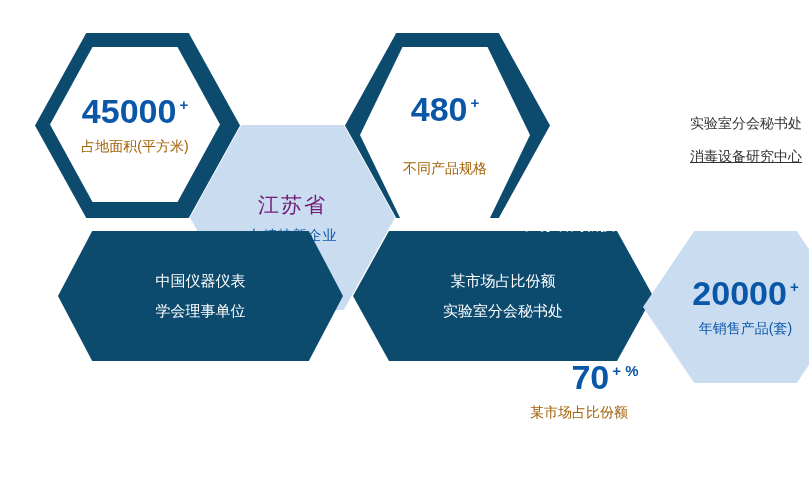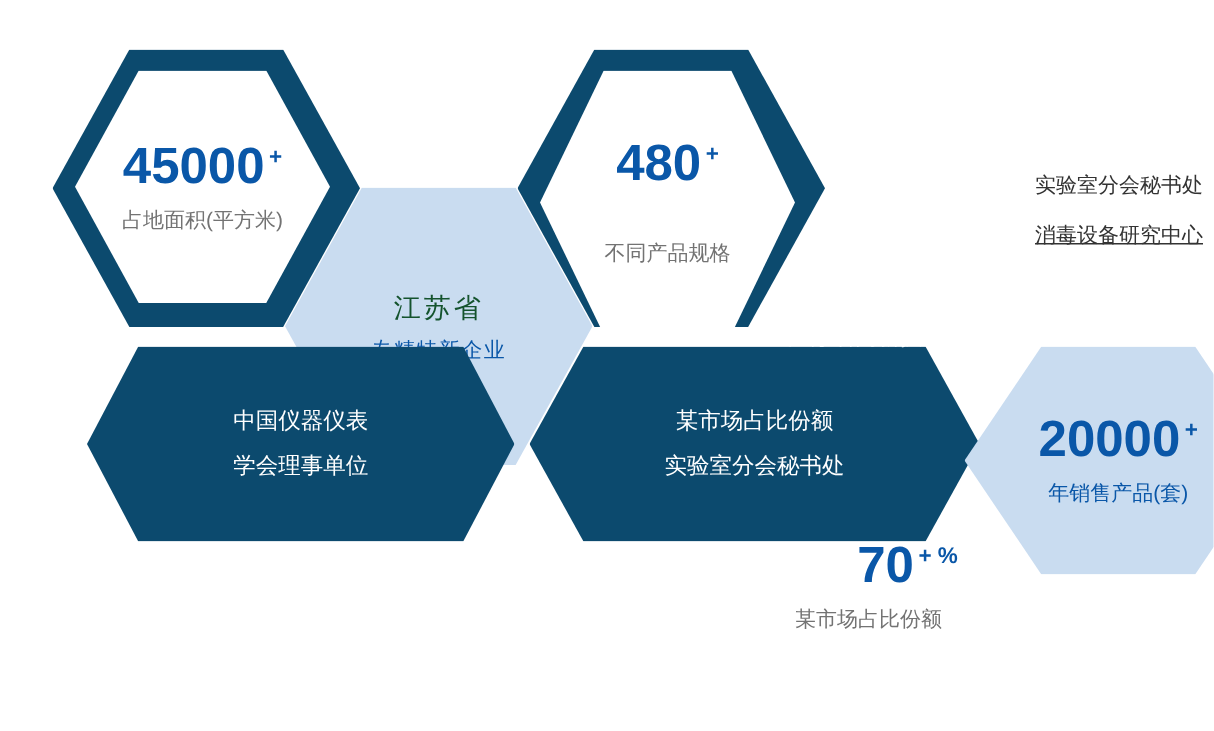--- a/index.html
+++ b/index.html
@@ -48,37 +48,37 @@
   .sup{
     font-size:15px;
     font-weight:bold;
     margin-left:3px;
     margin-top:3px;
     color:#0a57a8;
   }
   .caption{
     font-size:14px;
     margin-top:10px;
-    color:#737373;
+    color:#a16207;
     white-space:nowrap;
   }
   .caption-blue{color:#0a57a8;text-align:center;}
 
   
   .hexline{
     font-size:15px;
     line-height:30px;
     white-space:nowrap;
   }
 
   
   .badge-title{
-    font-size:18px;
+    font-size:21px;
     letter-spacing:2px;
-    color:#14532d;
+    color:#701a75;
     font-weight:normal;
   }
   .badge-sub{
     font-size:14px;
     letter-spacing:1px;
     margin-top:8px;
     color:#0a57a8;
   }
 
   

